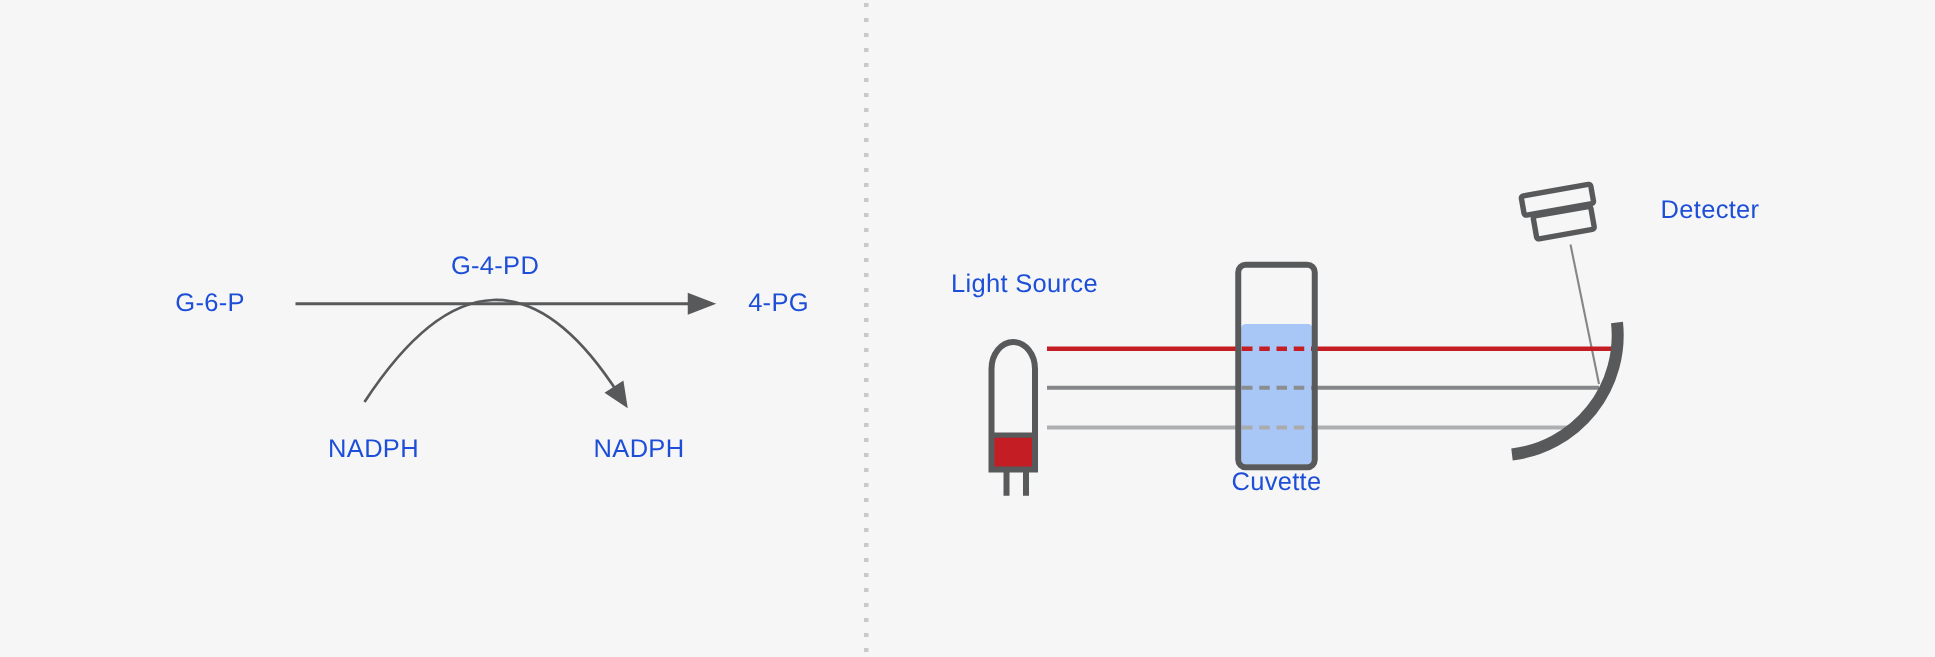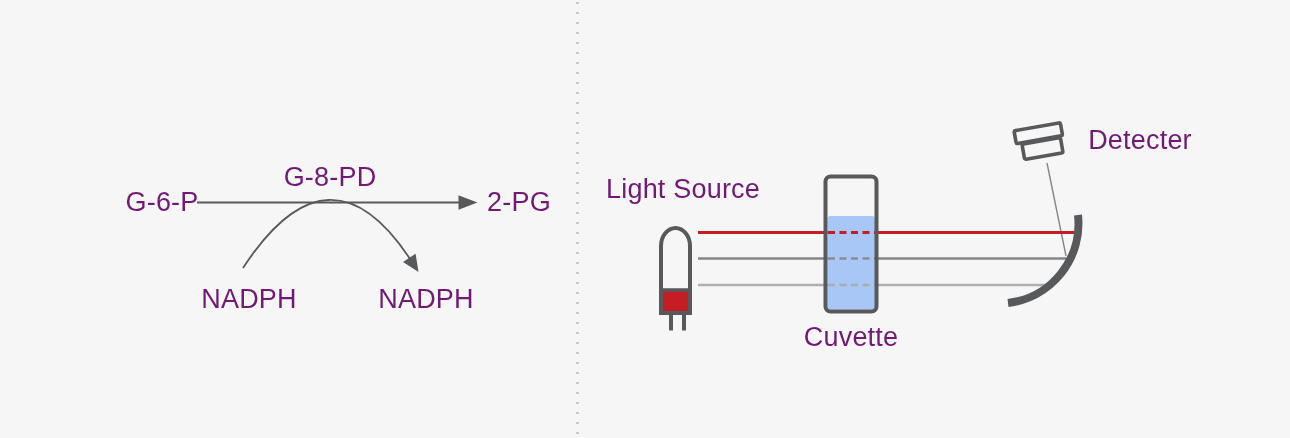--- a/index.html
+++ b/index.html
@@ -12,22 +12,22 @@
     overflow: hidden;
   }
   .diagram-svg {
     position: absolute;
     left: 0; top: 0;
     width: 1290px; height: 438px;
   }
   .lbl {
     position: absolute;
     transform: translate(-50%, -50%);
-    font-size: 27px;
-    color: #701a75;
+    font-size: 17px;
+    color: #1d4ed8;
     white-space: nowrap;
     line-height: 1;
     letter-spacing: 0.2px;
   }
   .divider {
     position: absolute;
     left: 576px; top: 2px;
     width: 2.5px; height: 436px;
     background: repeating-linear-gradient(to bottom, #c9c9c9 0 2.5px, transparent 2.5px 10px);
   }
@@ -71,24 +71,24 @@
     </g>
 
     <path d="M 1078 215 A 80 80 0 0 1 1008 303" fill="none" stroke-width="8" stroke-linecap="butt" stroke="#58595b"></path>
 
     <g transform="rotate(-10 1040 140)" stroke-width="3.6" stroke="#58595b" fill="#f6f6f7">
       <rect x="1016" y="126.5" width="47" height="13" rx="1.5"></rect>
       <rect x="1021.5" y="141" width="39" height="15.5" rx="1.5"></rect>
     </g>
   </svg>
 
-  <div class="lbl" style="left:162px; top:202px">G-6-P</div>
-  <div class="lbl" style="left:330px; top:177px">G-8-PD</div>
-  <div class="lbl" style="left:519px; top:202px">2-PG</div>
+  <div class="lbl" style="left:140px; top:202px">G-6-P</div>
+  <div class="lbl" style="left:330px; top:177px">G-4-PD</div>
+  <div class="lbl" style="left:519px; top:202px">4-PG</div>
   <div class="lbl" style="left:249px; top:299px">NADPH</div>
   <div class="lbl" style="left:683px; top:189px">Light Source</div>
 
   <div class="lbl" style="left:426px; top:299px">NADPH</div>
-  <div class="lbl" style="left:851px; top:337px">Cuvette</div>
+  <div class="lbl" style="left:851px; top:321px">Cuvette</div>
   <div class="lbl" style="left:1140px; top:140px">Detecter</div>
 
   <div class="divider"></div>
 </div>
 
 </body></html>

